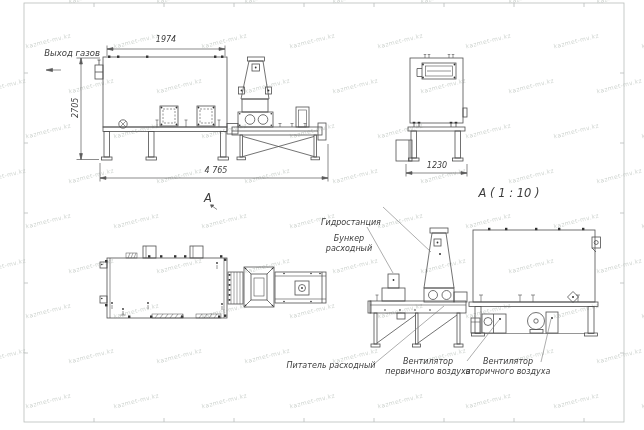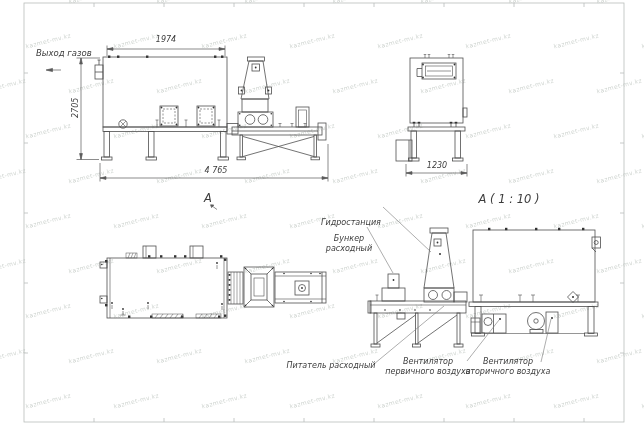--- a/index.html
+++ b/index.html
@@ -4,21 +4,21 @@
 <style>
   html,body{margin:0;padding:0;}
   body{width:644px;height:430px;background:#ffffff;position:relative;overflow:hidden;
        font-family:"DejaVu Sans","Liberation Sans",sans-serif;}
   #wm-layer{position:absolute;inset:0;z-index:0;}
   #wm-layer span{position:absolute;font-size:6px;color:#cfd4d0;transform:rotate(-14deg);
        letter-spacing:.4px;white-space:nowrap;}
   svg{position:absolute;left:0;top:0;z-index:1;}
   .lbl{position:absolute;z-index:2;font-style:italic;color:#3c3c3c;font-size:8px;
        line-height:1.2;text-align:center;white-space:pre-line;}
-  .lbl.left{text-align:left;}
+  .lbl.left{text-align:right;}
   .big{font-size:11.5px;}
   .rot{transform:rotate(-90deg);transform-origin:center center;}
 </style>
 </head>
 <body>
 
 <div id="wm-layer">
     <span style="left: -20px; top: -8px;">kazmet-mv.kz</span>
     <span style="left: 68px; top: -8px;">kazmet-mv.kz</span>
     <span style="left: 156px; top: -8px;">kazmet-mv.kz</span>
@@ -544,20 +544,20 @@
     <line x1="541" y1="362" x2="551" y2="319"></line>
   </g>
 </svg>
 
 <div class="lbl left" style="left:36px;top:48px;width:64px;font-size:8.5px;">Выход газов</div>
 <div class="lbl" style="left:146px;top:35px;width:40px;">1974</div>
 <div class="lbl rot" style="left:61px;top:103px;width:30px;">2705</div>
 <div class="lbl" style="left:194px;top:166px;width:44px;">4 765</div>
 <div class="lbl big" style="left:198px;top:192px;width:20px;">А</div>
 <div class="lbl" style="left:417px;top:161px;width:40px;">1230</div>
-<div class="lbl big" style="left:468px;top:193px;width:82px;">А ( 1 : 10 )</div>
+<div class="lbl big" style="left:468px;top:187px;width:82px;">А ( 1 : 10 )</div>
 <div class="lbl" style="left:310px;top:197px;width:78px;margin-top:37px;">Бункер расходный</div>
 <div class="lbl" style="left:320px;top:218px;width:62px;">Гидростанция</div>
 <div class="lbl" style="left:284px;top:361px;width:94px;">Питатель расходный</div>
 <div class="lbl" style="left:384px;top:357px;width:88px;">Вентилятор
 первичного воздуха</div>
 <div class="lbl" style="left:464px;top:357px;width:88px;">Вентилятор
 вторичного воздуха</div>
 
 </body></html>

